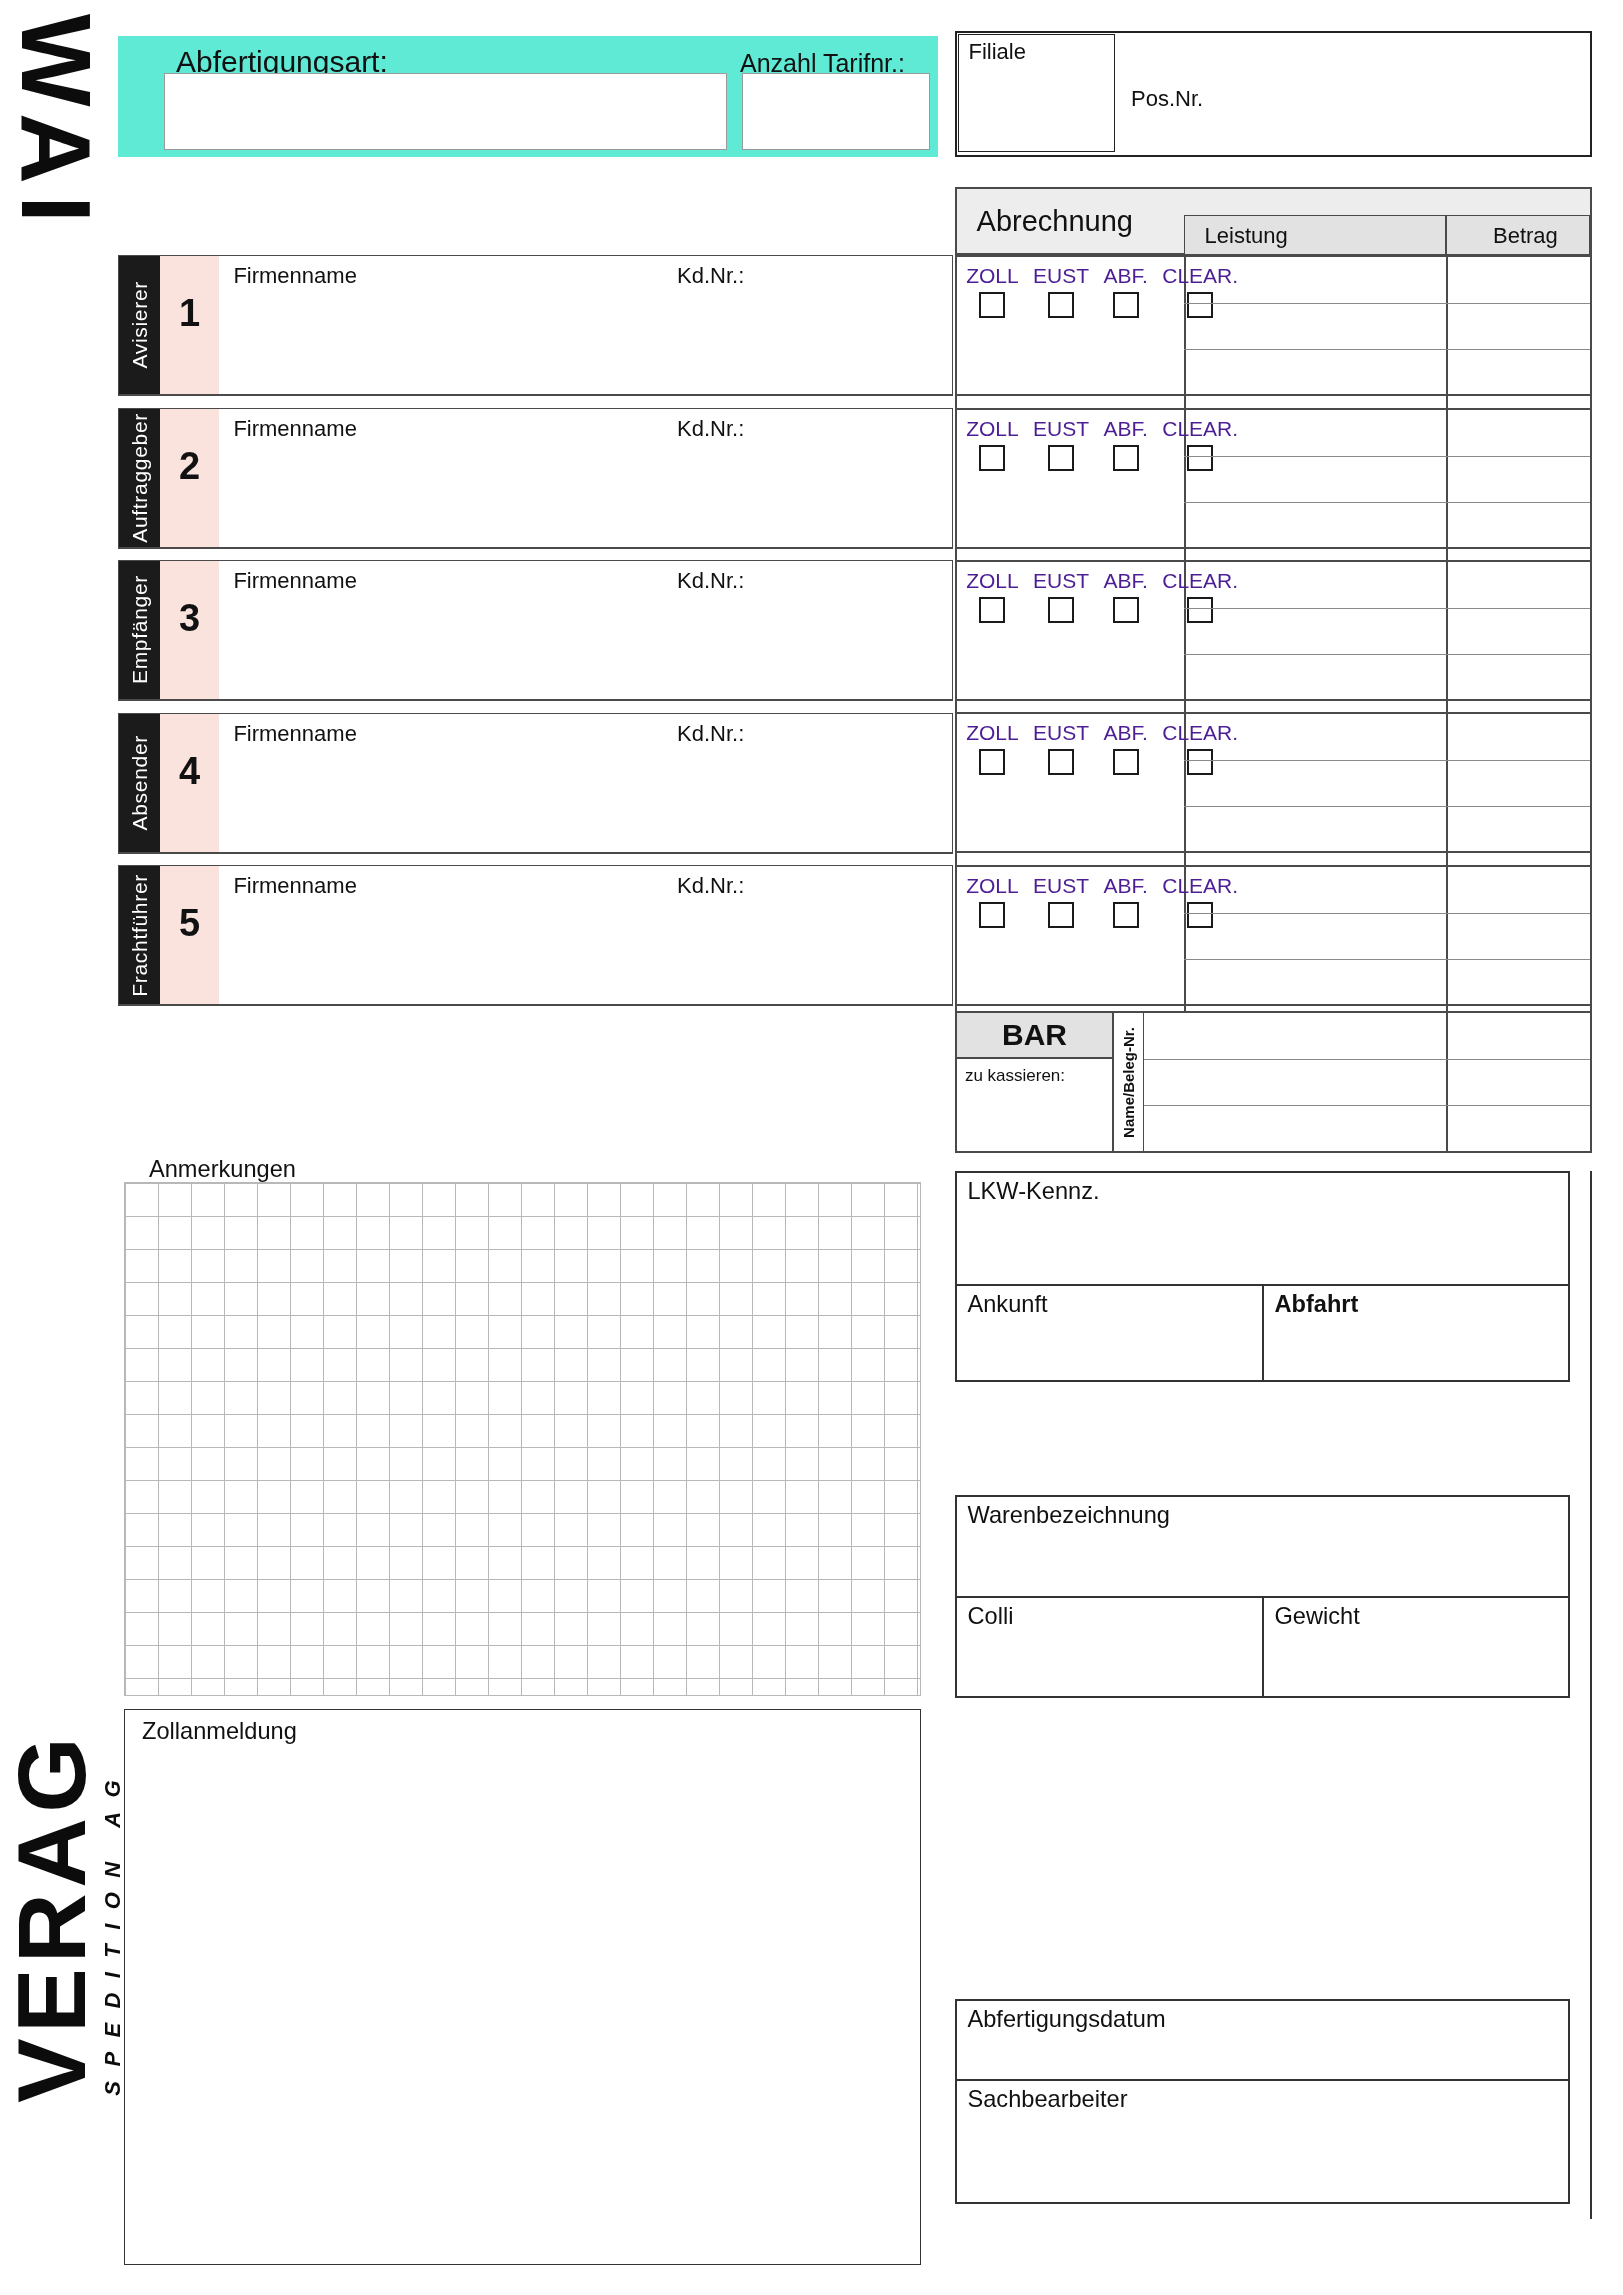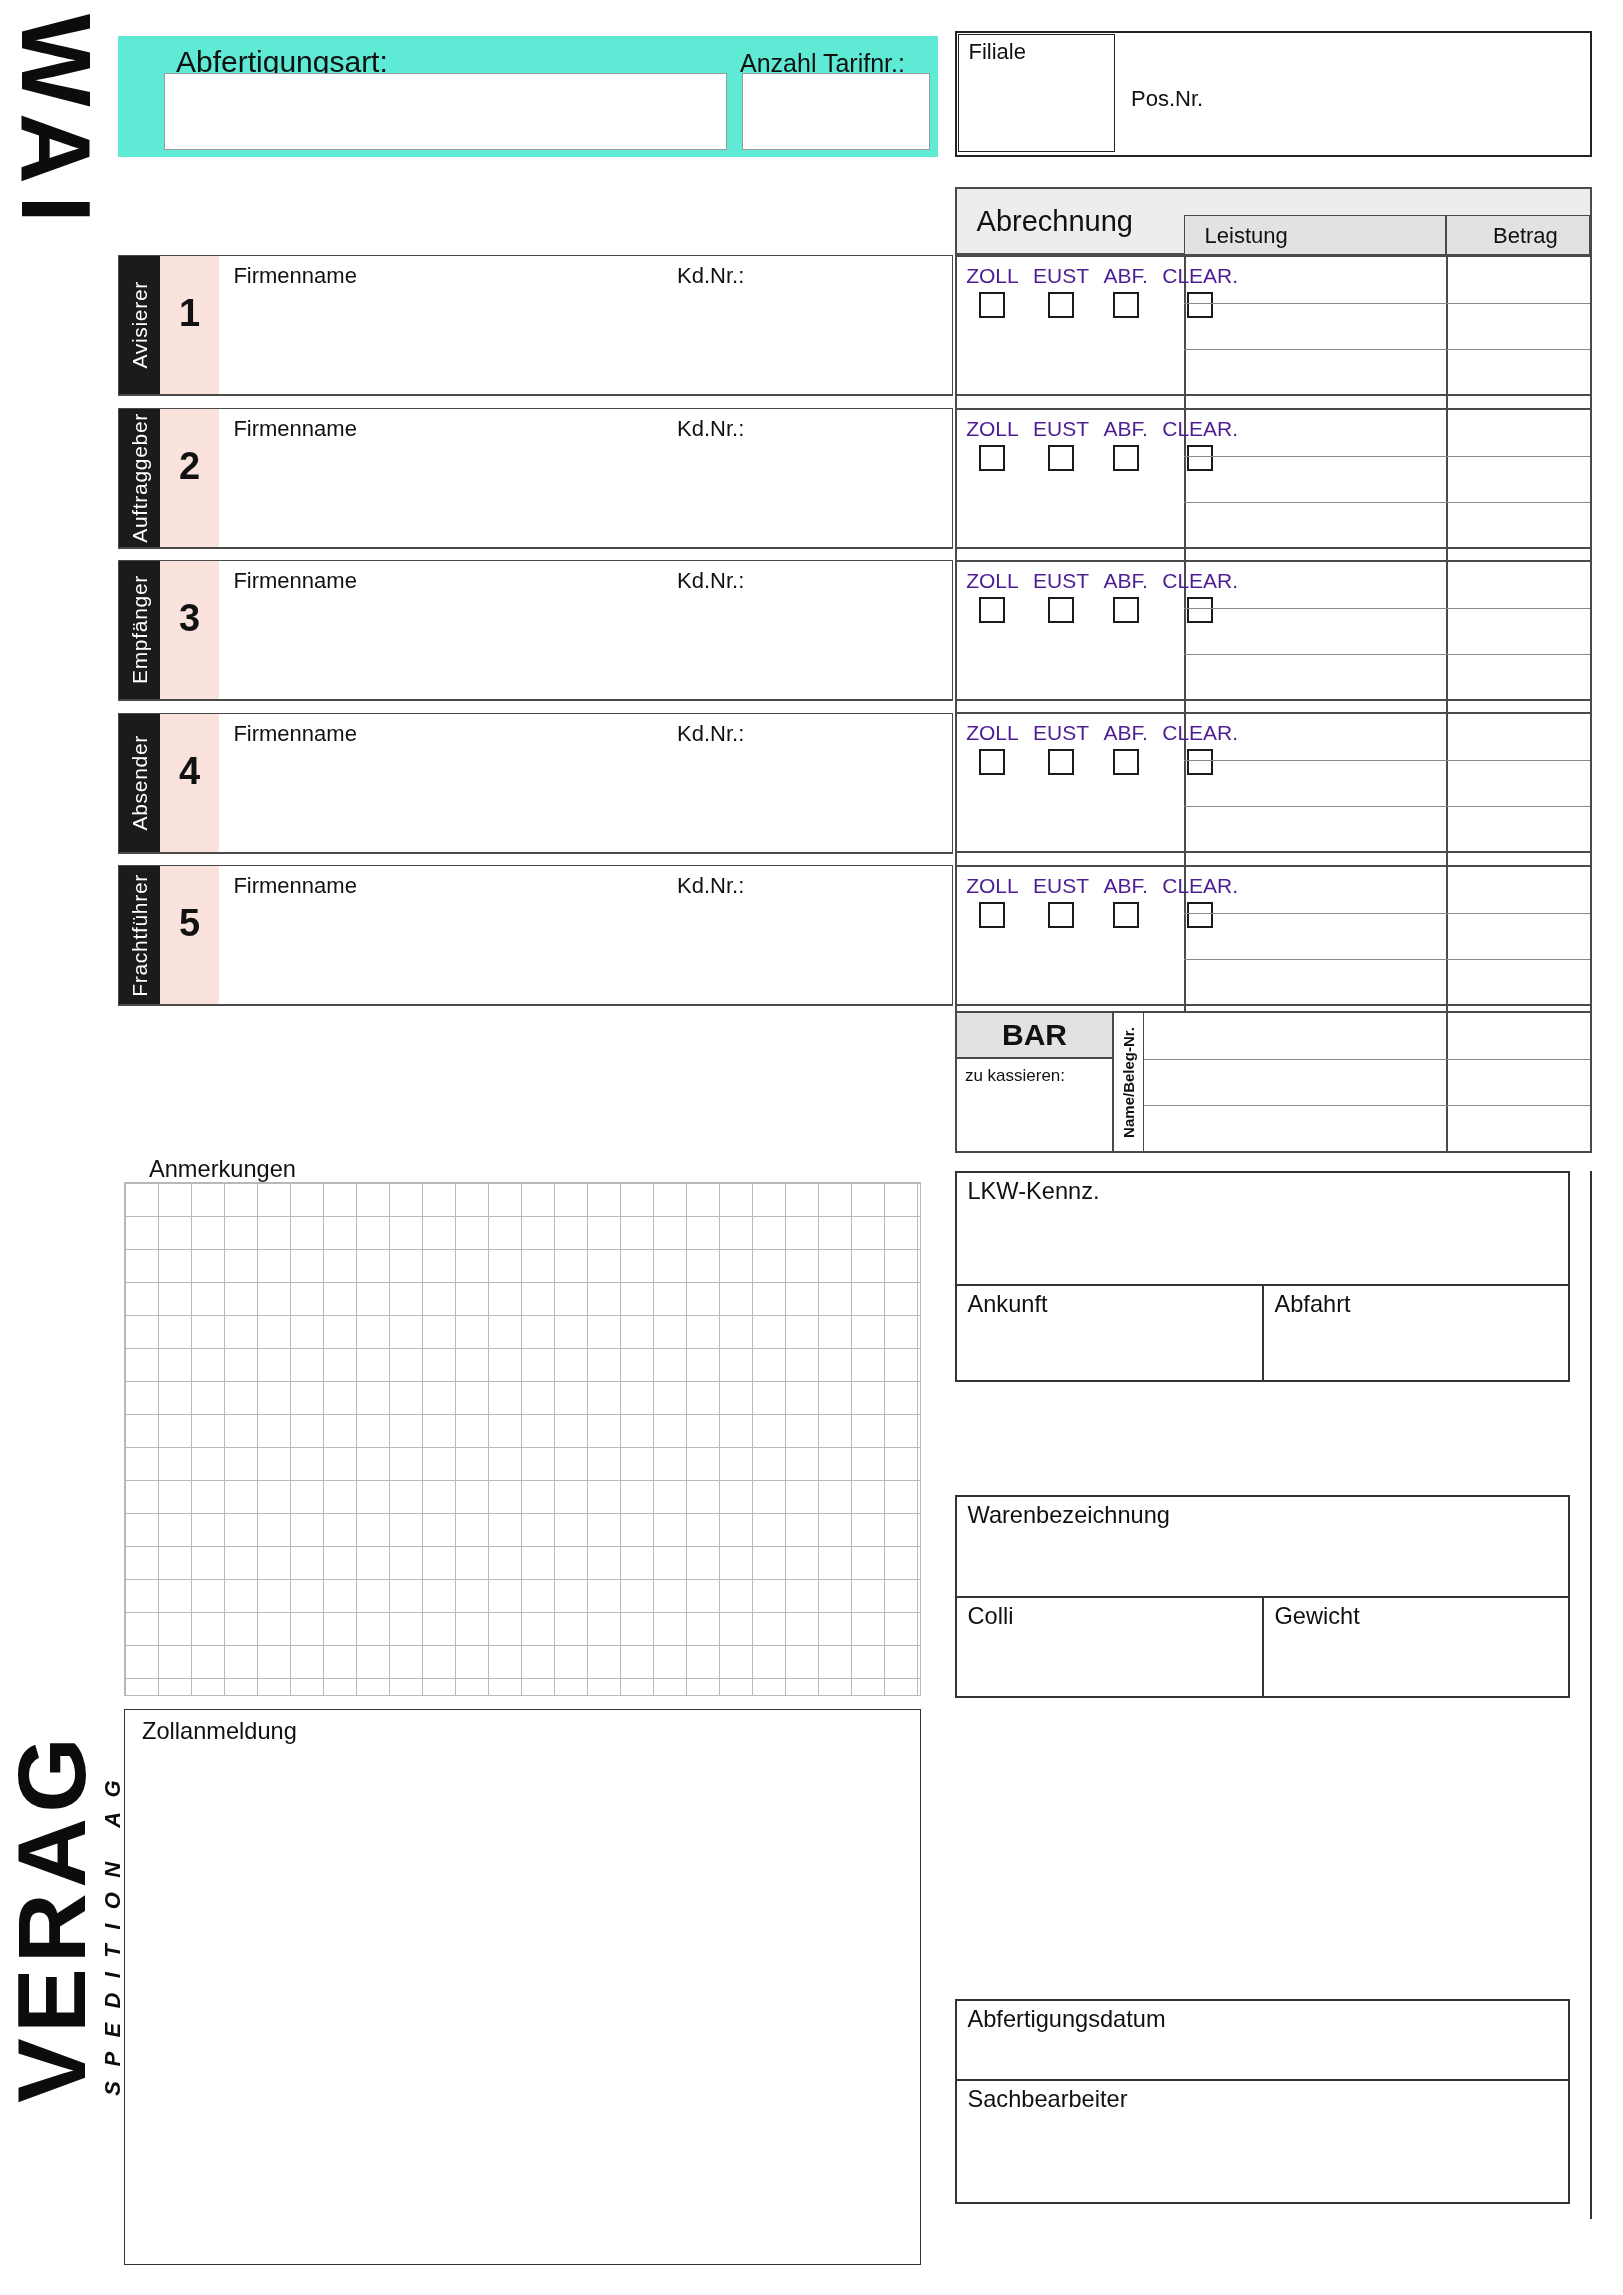--- a/index.html
+++ b/index.html
@@ -334,21 +334,21 @@
   </div>
 
   <span class="abs" style="left:149px; top:1156px; font-size:23.6px;">Anmerkungen</span>
   <div class="abs grid" style="left:124px; top:1182px; width:797px; height:514px;"></div>
 
   <div class="abs sect" style="left:955px; top:1171px; width:615px; height:211px;">
     <span class="slbl">LKW-Kennz.</span>
     <div class="abs" style="left:0; top:111px; width:307px; bottom:0; border-top:2px solid #333; border-right:2px solid #333;">
       <span class="abs" style="left:10.5px; top:5.2px; font-size:23.6px;">Ankunft</span>
     </div>
-    <div class="abs" style="left:307px; top:111px; right:0; bottom:0; border-top:2px solid #333;">
+    <div class="abs" style="left:307px; top:111px; right:0; bottom:0; border-top:2px solid #333;font-weight:bold;">
       <span class="abs" style="left:10.5px; top:5.2px; font-size:23.6px;">Abfahrt</span>
     </div>
   </div>
 
   <div class="abs sect" style="left:955px; top:1495px; width:615px; height:203px;">
     <span class="slbl">Warenbezeichnung</span>
     <div class="abs" style="left:0; top:99px; width:307px; bottom:0; border-top:2px solid #333; border-right:2px solid #333;">
       <span class="abs" style="left:10.5px; top:5.2px; font-size:23.6px;">Colli</span>
     </div>
     <div class="abs" style="left:307px; top:99px; right:0; bottom:0; border-top:2px solid #333;">

